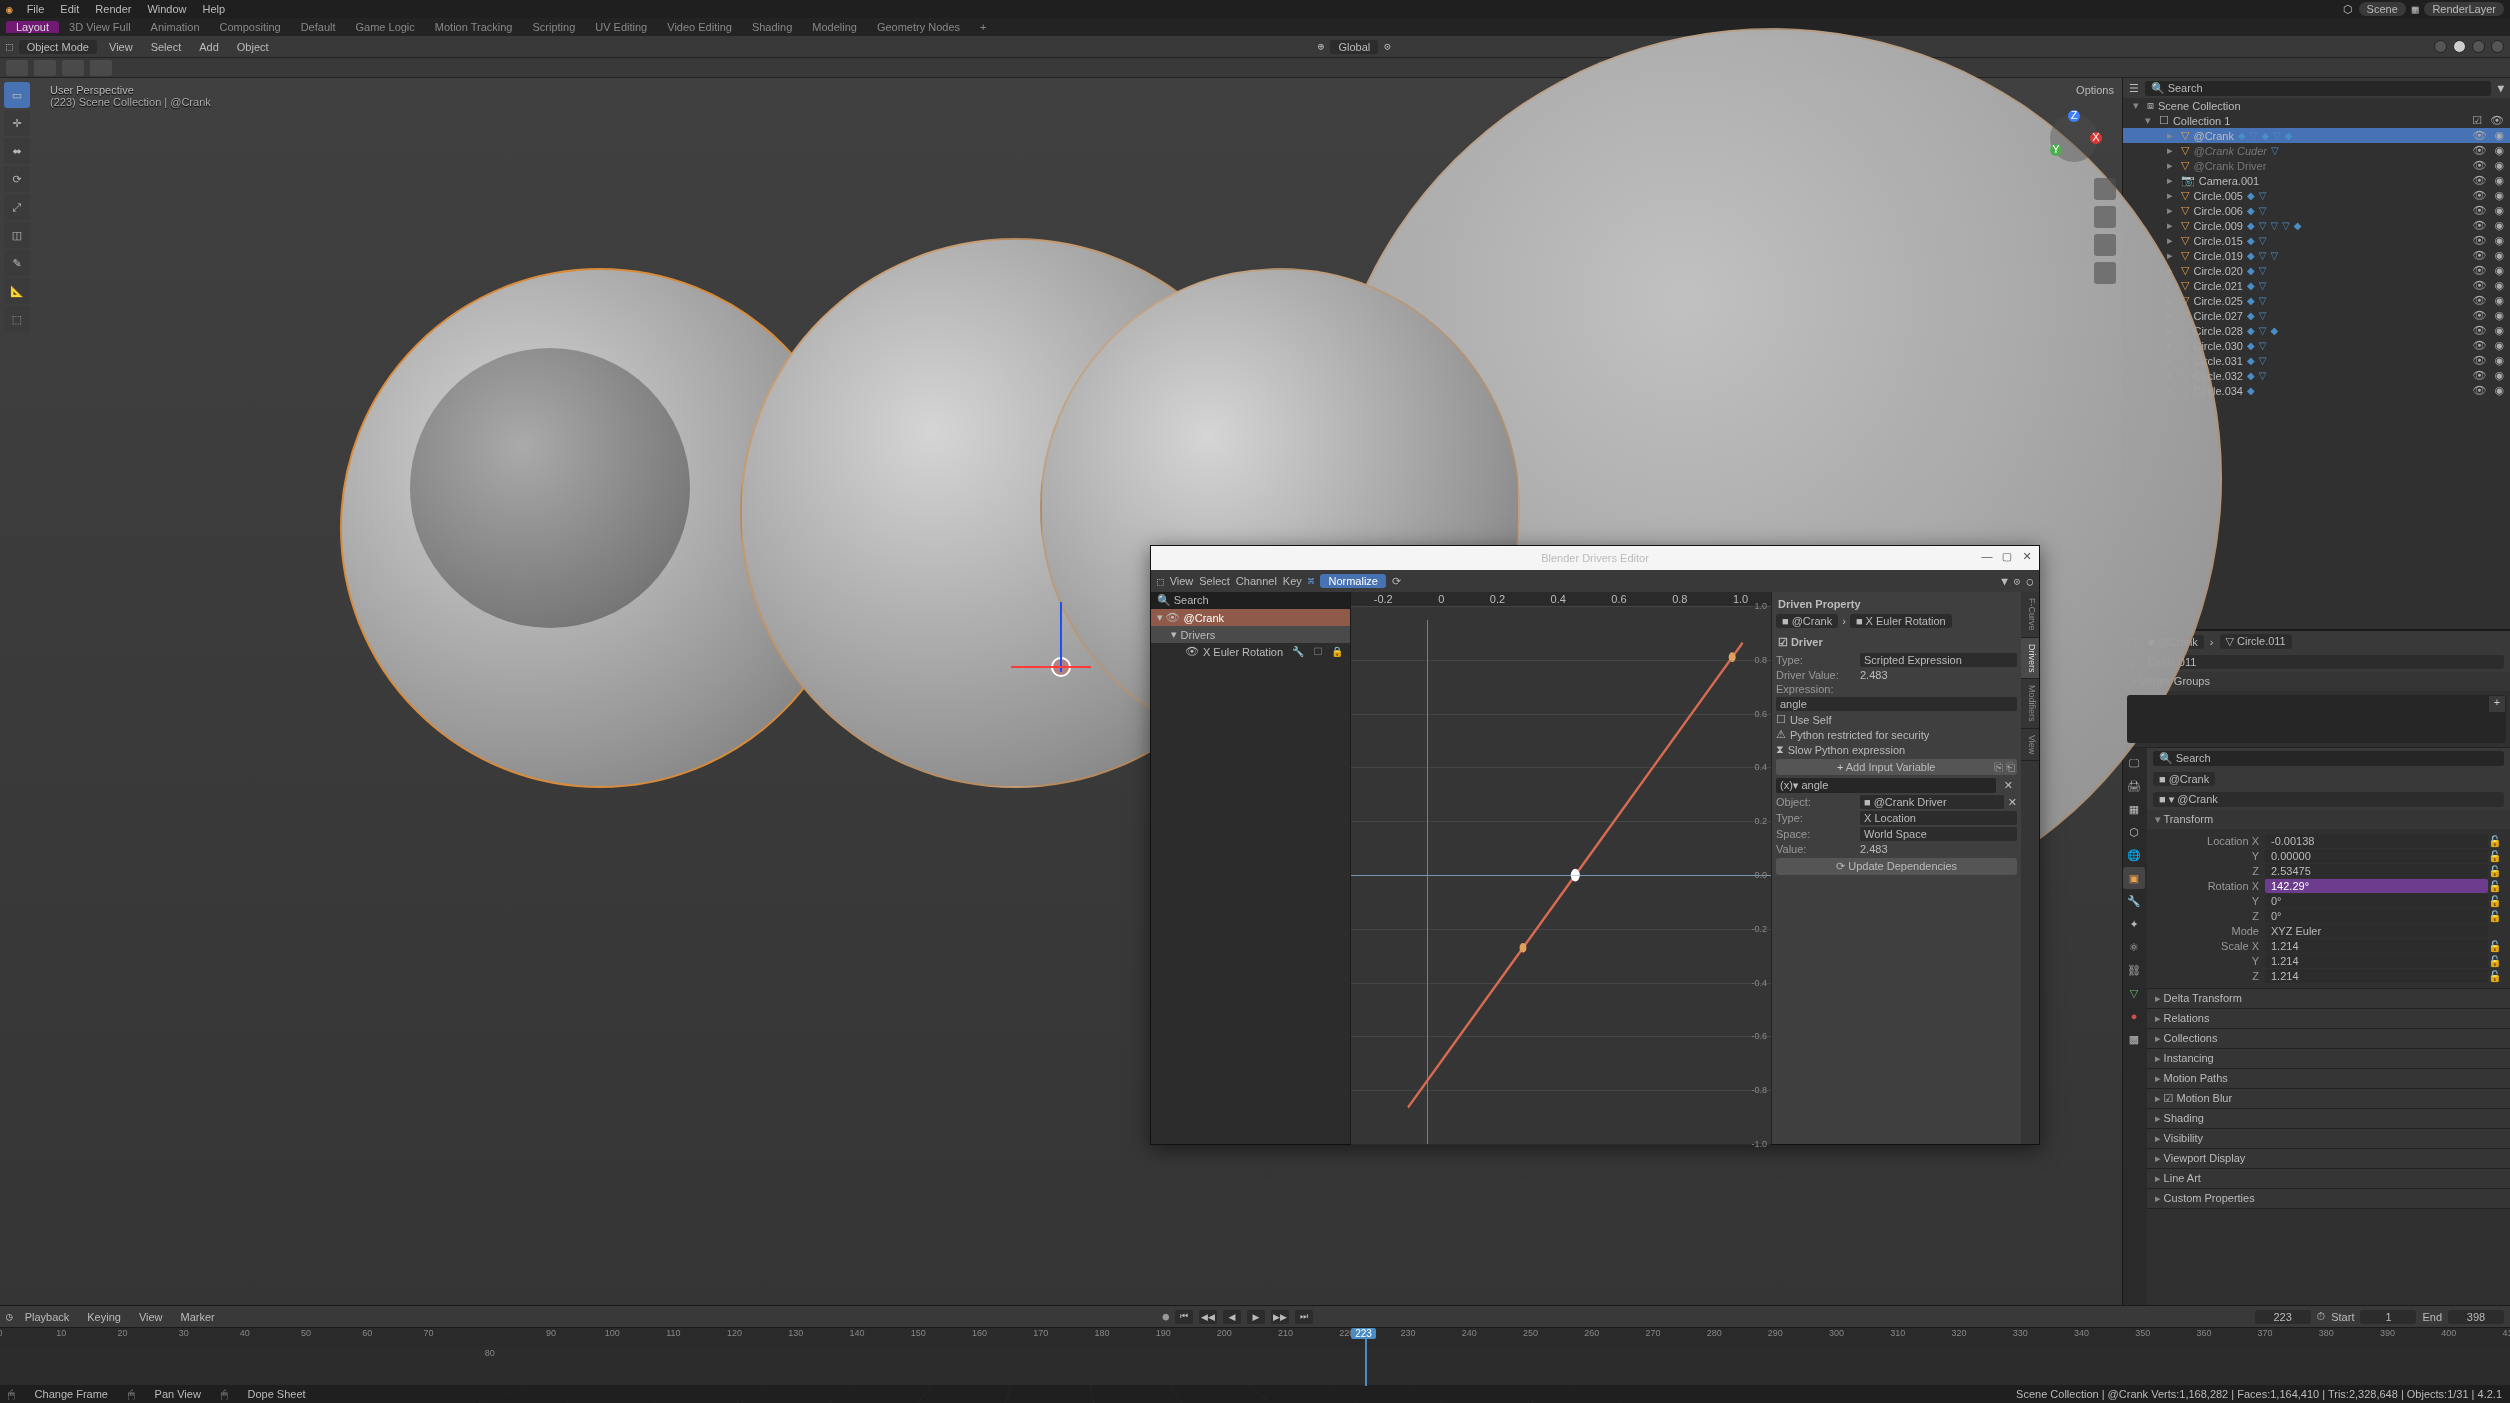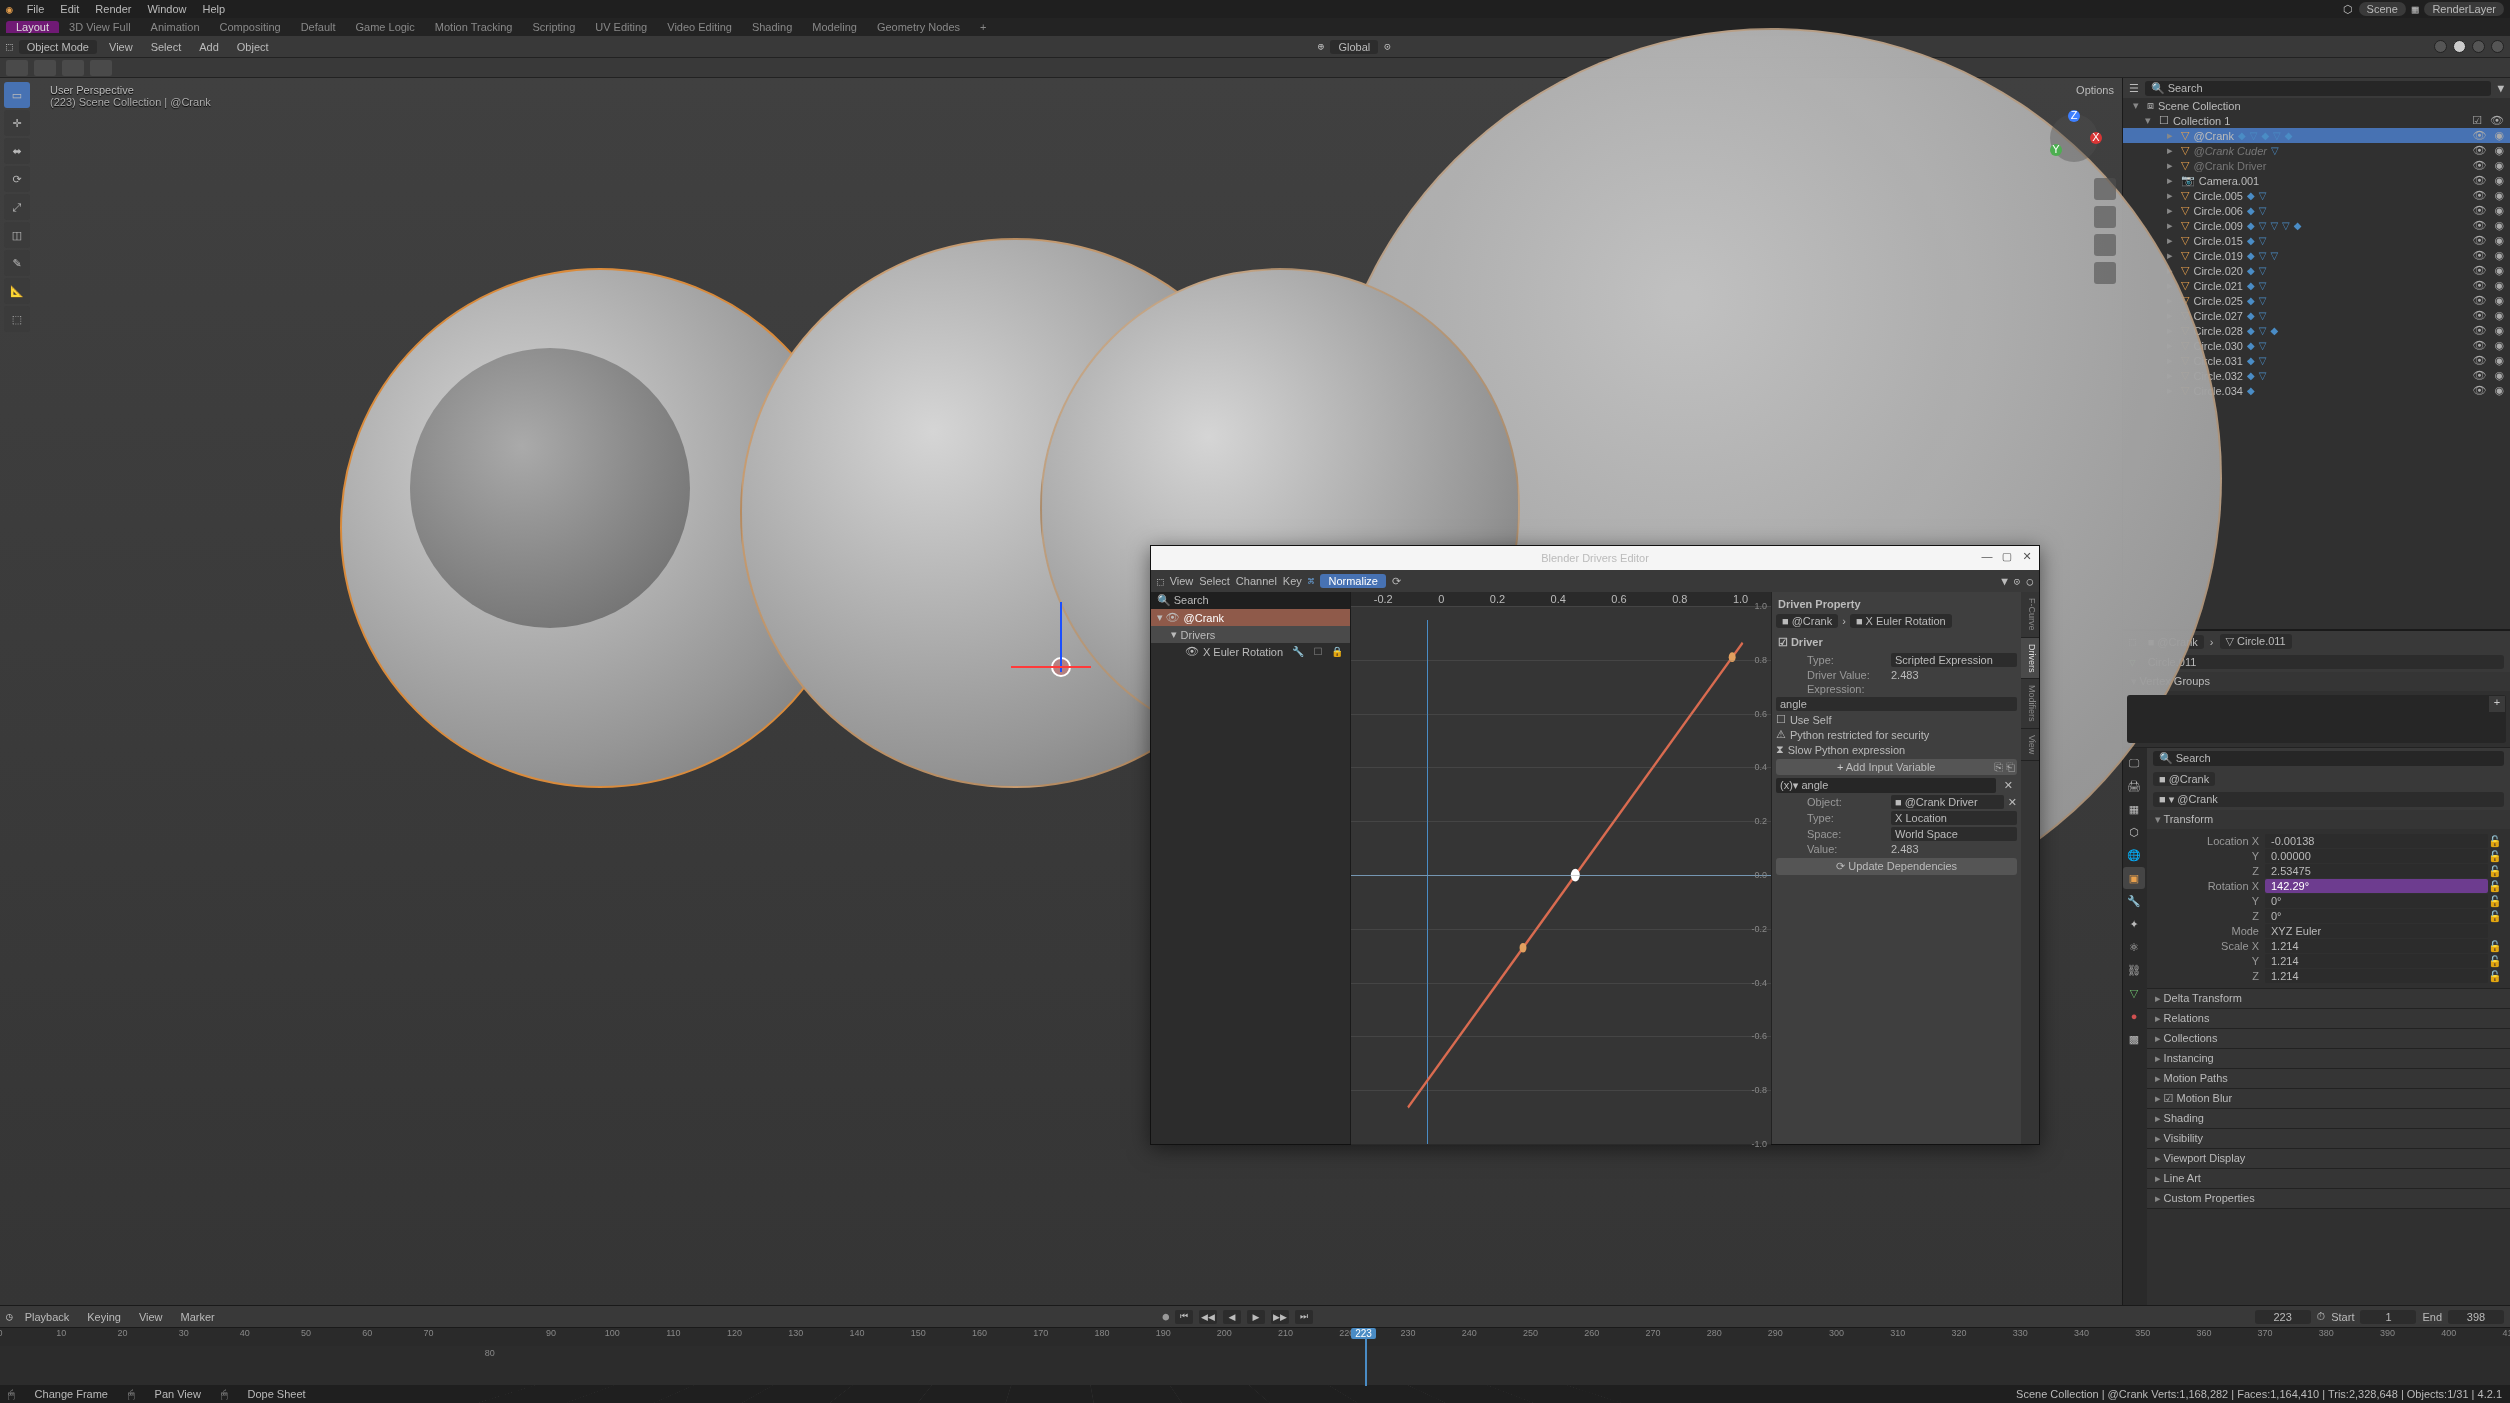--- a/index.html
+++ b/index.html
@@ -125,21 +125,21 @@
 .drv-graph .curve { position:absolute; left:12%; right:5%; top:5%; bottom:5%; }
 .drv-graph .curve svg { width:100%; height:100%; }
 .drv-cursorV { position:absolute; top:14px; bottom:0; width:1px; background:#4a8cc5; }
 .drv-cursorH { position:absolute; left:0; right:0; height:1px; background:#4a8cc5; }
 
 
 .drv-side { width:250px; background:#3f3f3f; padding:4px; overflow:auto; border-left:1px solid #222; }
 .drv-side .sec { margin-bottom:6px; }
 .drv-side .sec-h { font-weight:bold; padding:2px; }
 .drv-side .frow { display:flex; align-items:center; margin:2px 0; gap:4px; }
-.drv-side .flbl { width:80px; color:#999;margin-left:31px; }
+.drv-side .flbl { width:80px; color:#999; }
 .drv-side .fval { flex:1; background:#2c2c2c; padding:1px 4px; border-radius:2px; }
 .drv-side .btn-row { background:#555; text-align:center; padding:2px; border-radius:3px; margin:3px 0; }
 .drv-side .chip { background:#2c2c2c; padding:1px 6px; border-radius:3px; }
 .drv-tabs-right { width:18px; background:#353535; display:flex; flex-direction:column; }
 .drv-tabs-right .vt { writing-mode:vertical-rl; padding:6px 2px; font-size:9px; color:#888; border-bottom:1px solid #222; }
 .drv-tabs-right .vt.active { background:#4a4a4a; color:#ddd; }
 
 
 .timeline { height: 22px; background:#393939; display:flex; align-items:center; padding:0 6px; gap:6px; border-top:1px solid #1a1a1a; }
 .timeline .menu { padding:0 6px; }

